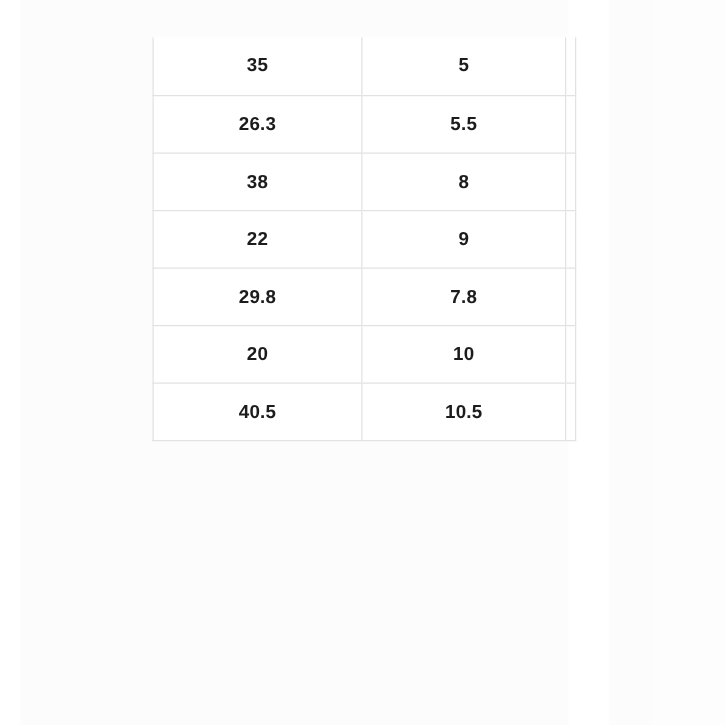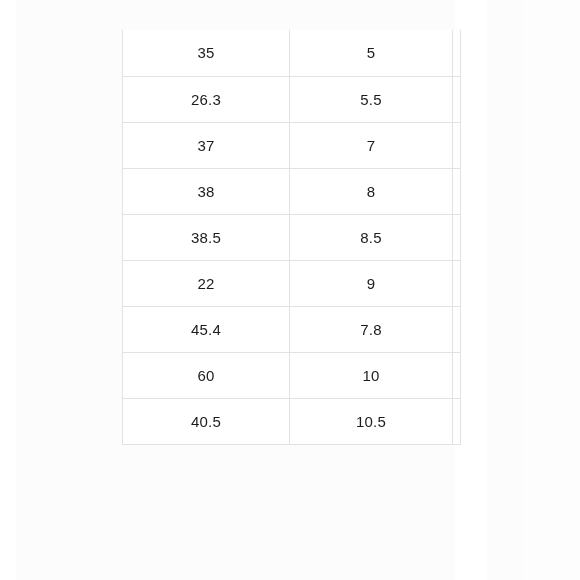--- a/index.html
+++ b/index.html
@@ -67,21 +67,21 @@
   }
   .size-table tr {
     height: 46px;
   }
   .size-table td {
     border-bottom: 1px solid #e2e2e2;
     border-right: 1px solid #e2e2e2;
     text-align: center;
     vertical-align: middle;
     font-size: 15px;
-    font-weight: normal;
+    font-weight: bold;
     color: #1c1c1c;
     padding: 0;
     background: #ffffff;
     letter-spacing: 0.2px;
   }
   .size-table td.col-eu   { width: 166px; border-left: 1px solid #e2e2e2; }
   .size-table td.col-us   { width: 162px; }
   .size-table td.col-edge { width: 7px; border-right: 1px solid #e2e2e2; }
 
   
@@ -107,53 +107,43 @@
       </tr>
 
 
 
       <tr>
         <td class="col-eu">26.3</td>
         <td class="col-us">5.5</td>
         <td class="col-edge"></td>
       </tr>
 
-      <tr>
-        <td class="col-eu">37</td>
-        <td class="col-us">7</td>
-        <td class="col-edge"></td>
-      </tr>
 
 
       <tr>
         <td class="col-eu">38</td>
         <td class="col-us">8</td>
         <td class="col-edge"></td>
       </tr>
 
-      <tr>
-        <td class="col-eu">38.5</td>
-        <td class="col-us">8.5</td>
-        <td class="col-edge"></td>
-      </tr>
 
       <tr>
         <td class="col-eu">22</td>
         <td class="col-us">9</td>
         <td class="col-edge"></td>
       </tr>
 
       <tr>
-        <td class="col-eu">45.4</td>
+        <td class="col-eu">29.8</td>
         <td class="col-us">7.8</td>
         <td class="col-edge"></td>
       </tr>
 
       <tr>
-        <td class="col-eu">60</td>
+        <td class="col-eu">20</td>
         <td class="col-us">10</td>
         <td class="col-edge"></td>
       </tr>
 
       <tr>
         <td class="col-eu">40.5</td>
         <td class="col-us">10.5</td>
         <td class="col-edge"></td>
       </tr>
 

